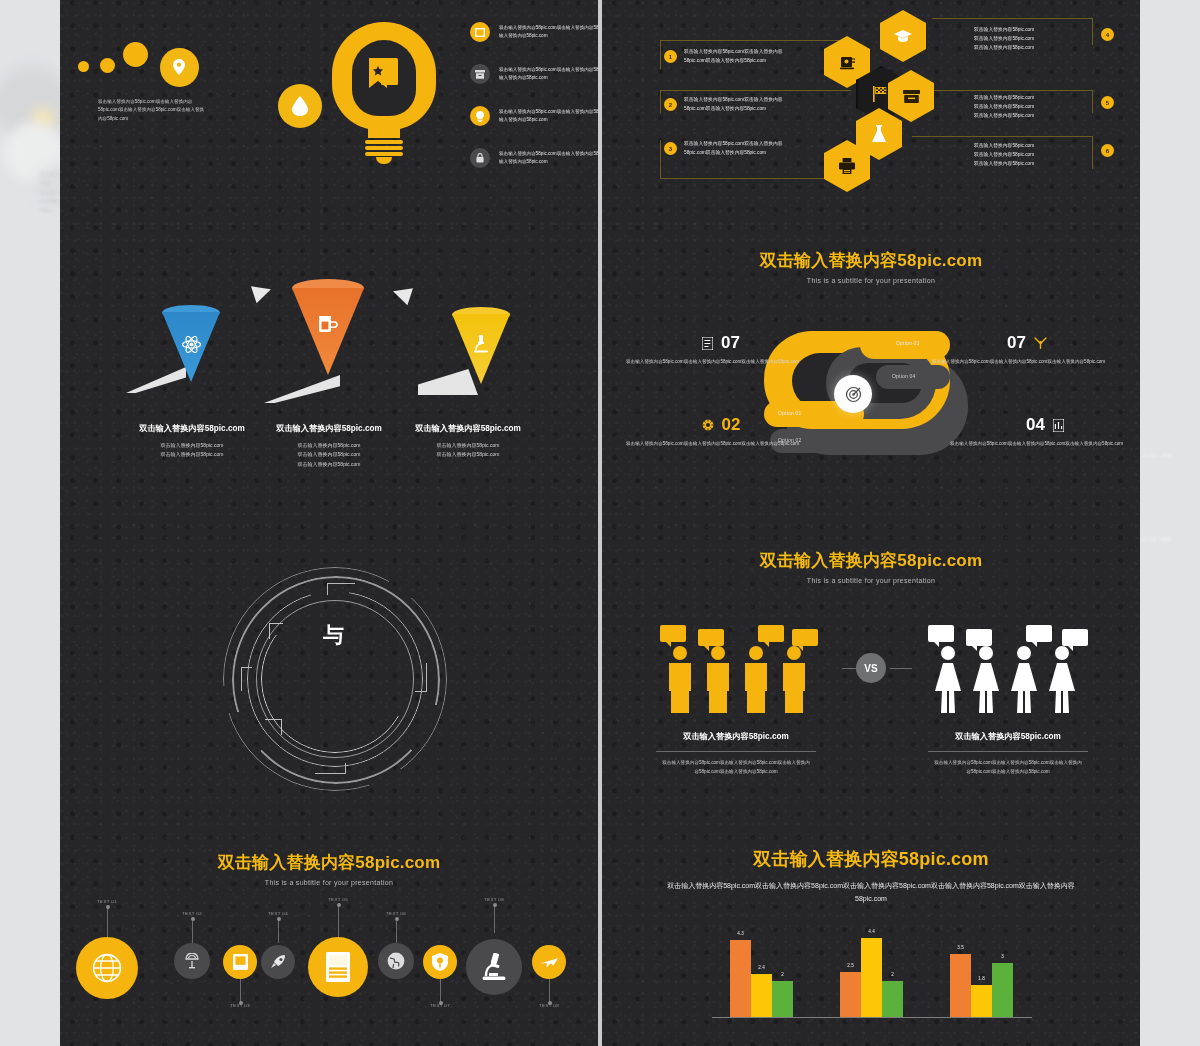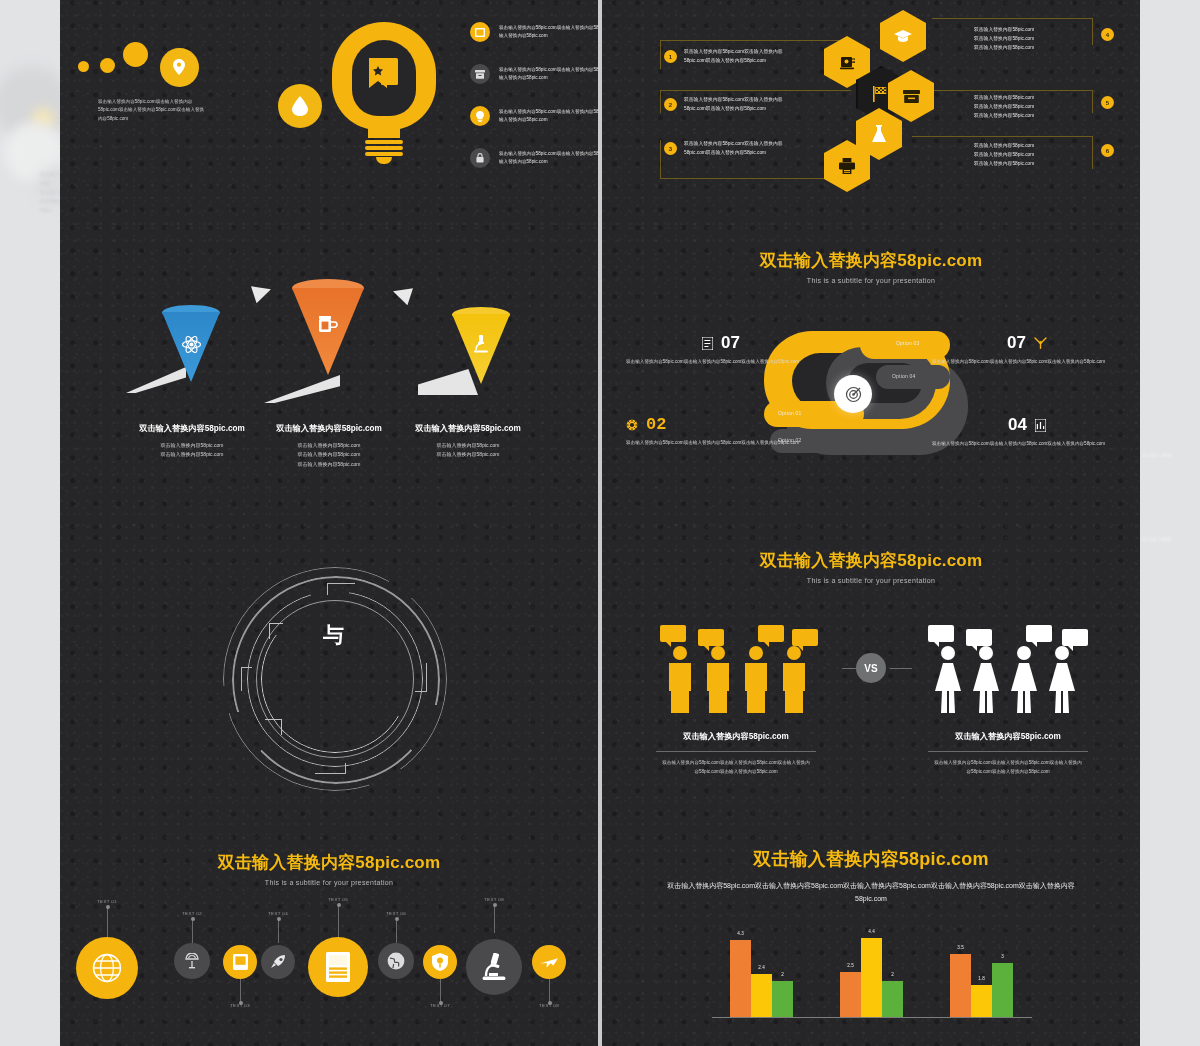--- a/index.html
+++ b/index.html
@@ -416,21 +416,21 @@
               <rect x="0" y="0" width="11" height="13" rx="1" stroke="#fff" stroke-width="1.1" fill="none"></rect>
               <rect x="2.4" y="3" width="6" height="1" fill="#fff"></rect>
               <rect x="2.4" y="6" width="6" height="1" fill="#fff"></rect>
               <rect x="2.4" y="9" width="4" height="1" fill="#fff"></rect>
             </svg>
           <span class="nm w">07</span>
         </div>
         <div class="p">双击输入替换内容58pic.com双击输入替换内容58pic.com双击输入替换内容58pic.com</div>
       </div>
       <div class="blk" style="left:24px;top:190px;">
-        <div class="hdr" style="font-family:Liberation Mono, monospace;">
+        <div class="hdr" style="justify-content:center;">
           <svg width="12" height="12" viewBox="0 0 12 12">
               <circle cx="6" cy="6" r="5.4" fill="#f6b40e"></circle>
               <circle cx="6" cy="6" r="2.1" fill="#262628"></circle>
               <g stroke="#262628" stroke-width="1">
                 <path d="M6 .6v2M6 9.4v2M.6 6h2M9.4 6h2M2.2 2.2l1.4 1.4M8.4 8.4l1.4 1.4M9.8 2.2L8.4 3.6M3.6 8.4L2.2 9.8"></path>
               </g>
             </svg>
           <span class="nm y">02</span>
         </div>
         <div class="p">双击输入替换内容58pic.com双击输入替换内容58pic.com双击输入替换内容58pic.com</div>
@@ -438,21 +438,21 @@
       <div class="blk" style="left:330px;top:108px;">
         <div class="hdr" style="justify-content:center;">
           <span class="nm w">07</span>
           <svg width="13" height="12" viewBox="0 0 13 12">
               <path d="M1 1l4 4M12 1L8 5M6.5 5.2l0 6" stroke="#f6b40e" stroke-width="1.4" fill="none" stroke-linecap="round"></path>
               <circle cx="6.5" cy="5.6" r="1.6" fill="#f6b40e"></circle>
             </svg>
         </div>
         <div class="p">双击输入替换内容58pic.com双击输入替换内容58pic.com双击输入替换内容58pic.com</div>
       </div>
-      <div class="blk" style="left:330px;top:190px;">
+      <div class="blk" style="left:348px;top:190px;">
         <div class="hdr" style="justify-content:center;">
           <span class="nm w">04</span>
           <svg width="11" height="13" viewBox="0 0 11 13">
               <rect x="0" y="0" width="11" height="13" rx="1" stroke="#fff" stroke-width="1.1" fill="none"></rect>
               <path d="M2.4 10V5M5.5 10V3M8.6 10V7" stroke="#fff" stroke-width="1.2"></path>
             </svg>
         </div>
         <div class="p">双击输入替换内容58pic.com双击输入替换内容58pic.com双击输入替换内容58pic.com</div>
       </div>
     </div>

